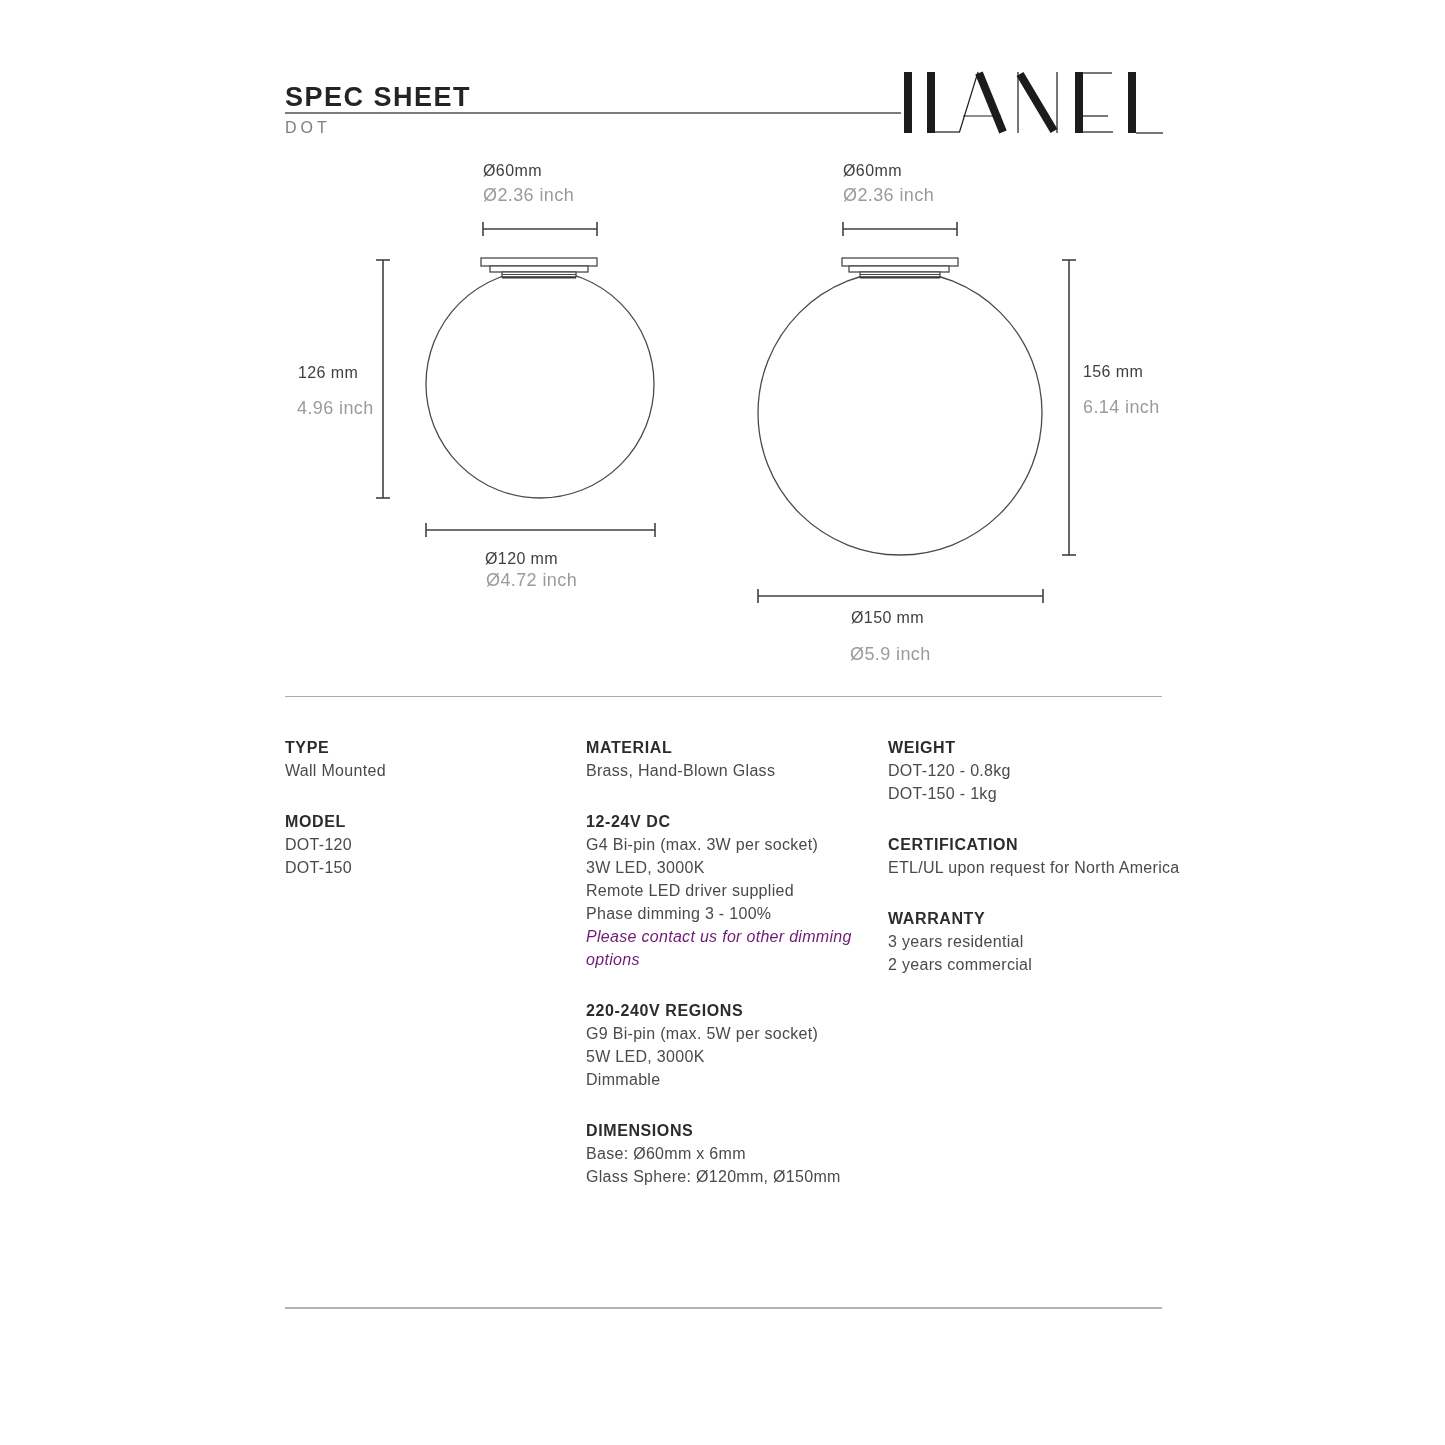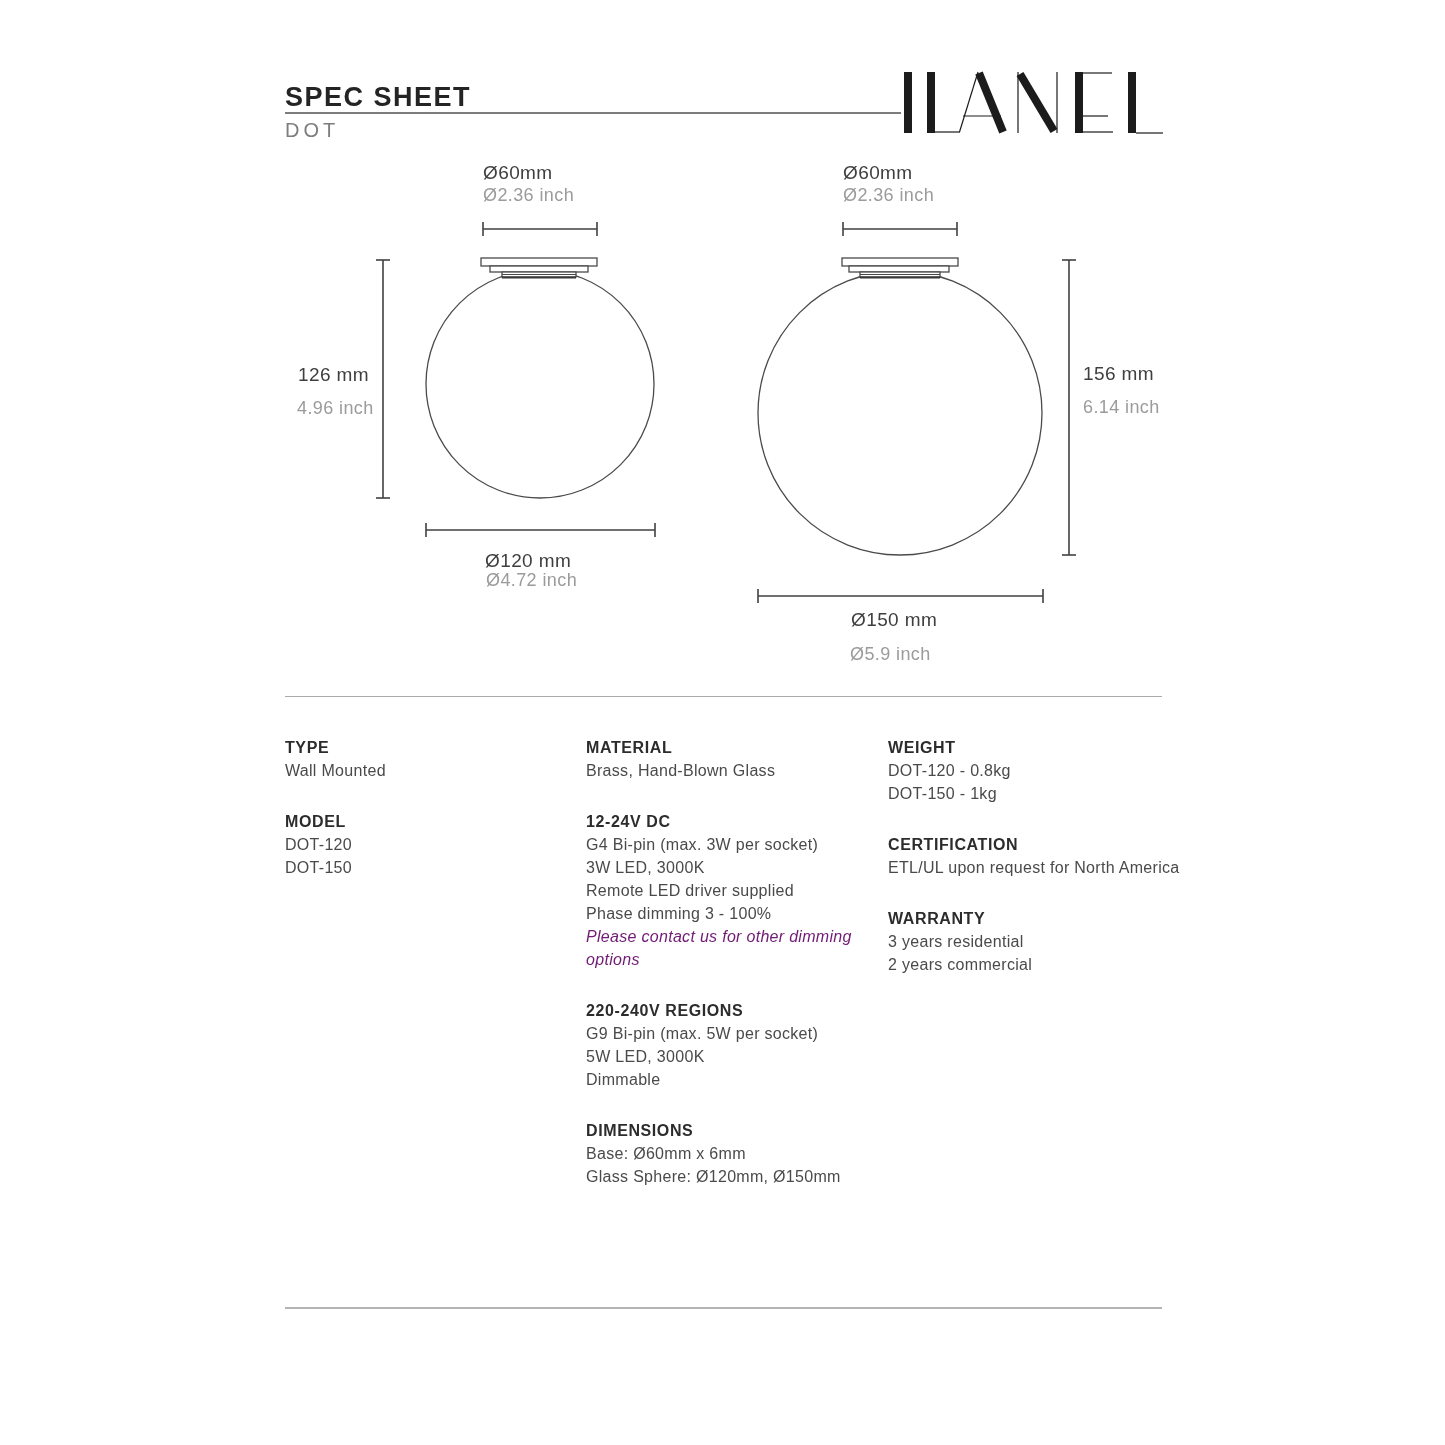--- a/index.html
+++ b/index.html
@@ -18,26 +18,26 @@
     left: 285px; top: 82px;
     font-size: 27px; font-weight: bold; letter-spacing: 1.5px;
     color: #242424;
   }
   .header-rule {
     left: 285px; top: 112px; width: 616px; height: 2px;
     background: #7c7c7c;
   }
   .subtitle {
     left: 285px; top: 119px;
-    font-size: 20px; letter-spacing: 4px; color: #7d7d7d;
+    font-size: 16px; letter-spacing: 4px; color: #7d7d7d;
   }
   .logo { left: 893px; top: 60px; }
 
   
-  .dim-mm   { font-size: 19px; color: #3f3f3f; letter-spacing: 0.4px; }
+  .dim-mm   { font-size: 16px; color: #3f3f3f; letter-spacing: 0.4px; }
   .dim-inch { font-size: 18px; color: #9b9b9b; letter-spacing: 0.4px; }
 
   .d120-base-mm    { left: 483px; top: 162px; }
   .d120-base-inch  { left: 483px; top: 185px; }
   .d120-height-mm  { left: 298px; top: 364px; }
   .d120-height-inch{ left: 297px; top: 398px; }
   .d120-sphere-mm  { left: 485px; top: 550px; }
   .d120-sphere-inch{ left: 486px; top: 570px; }
 
   .d150-base-mm    { left: 843px; top: 162px; }

